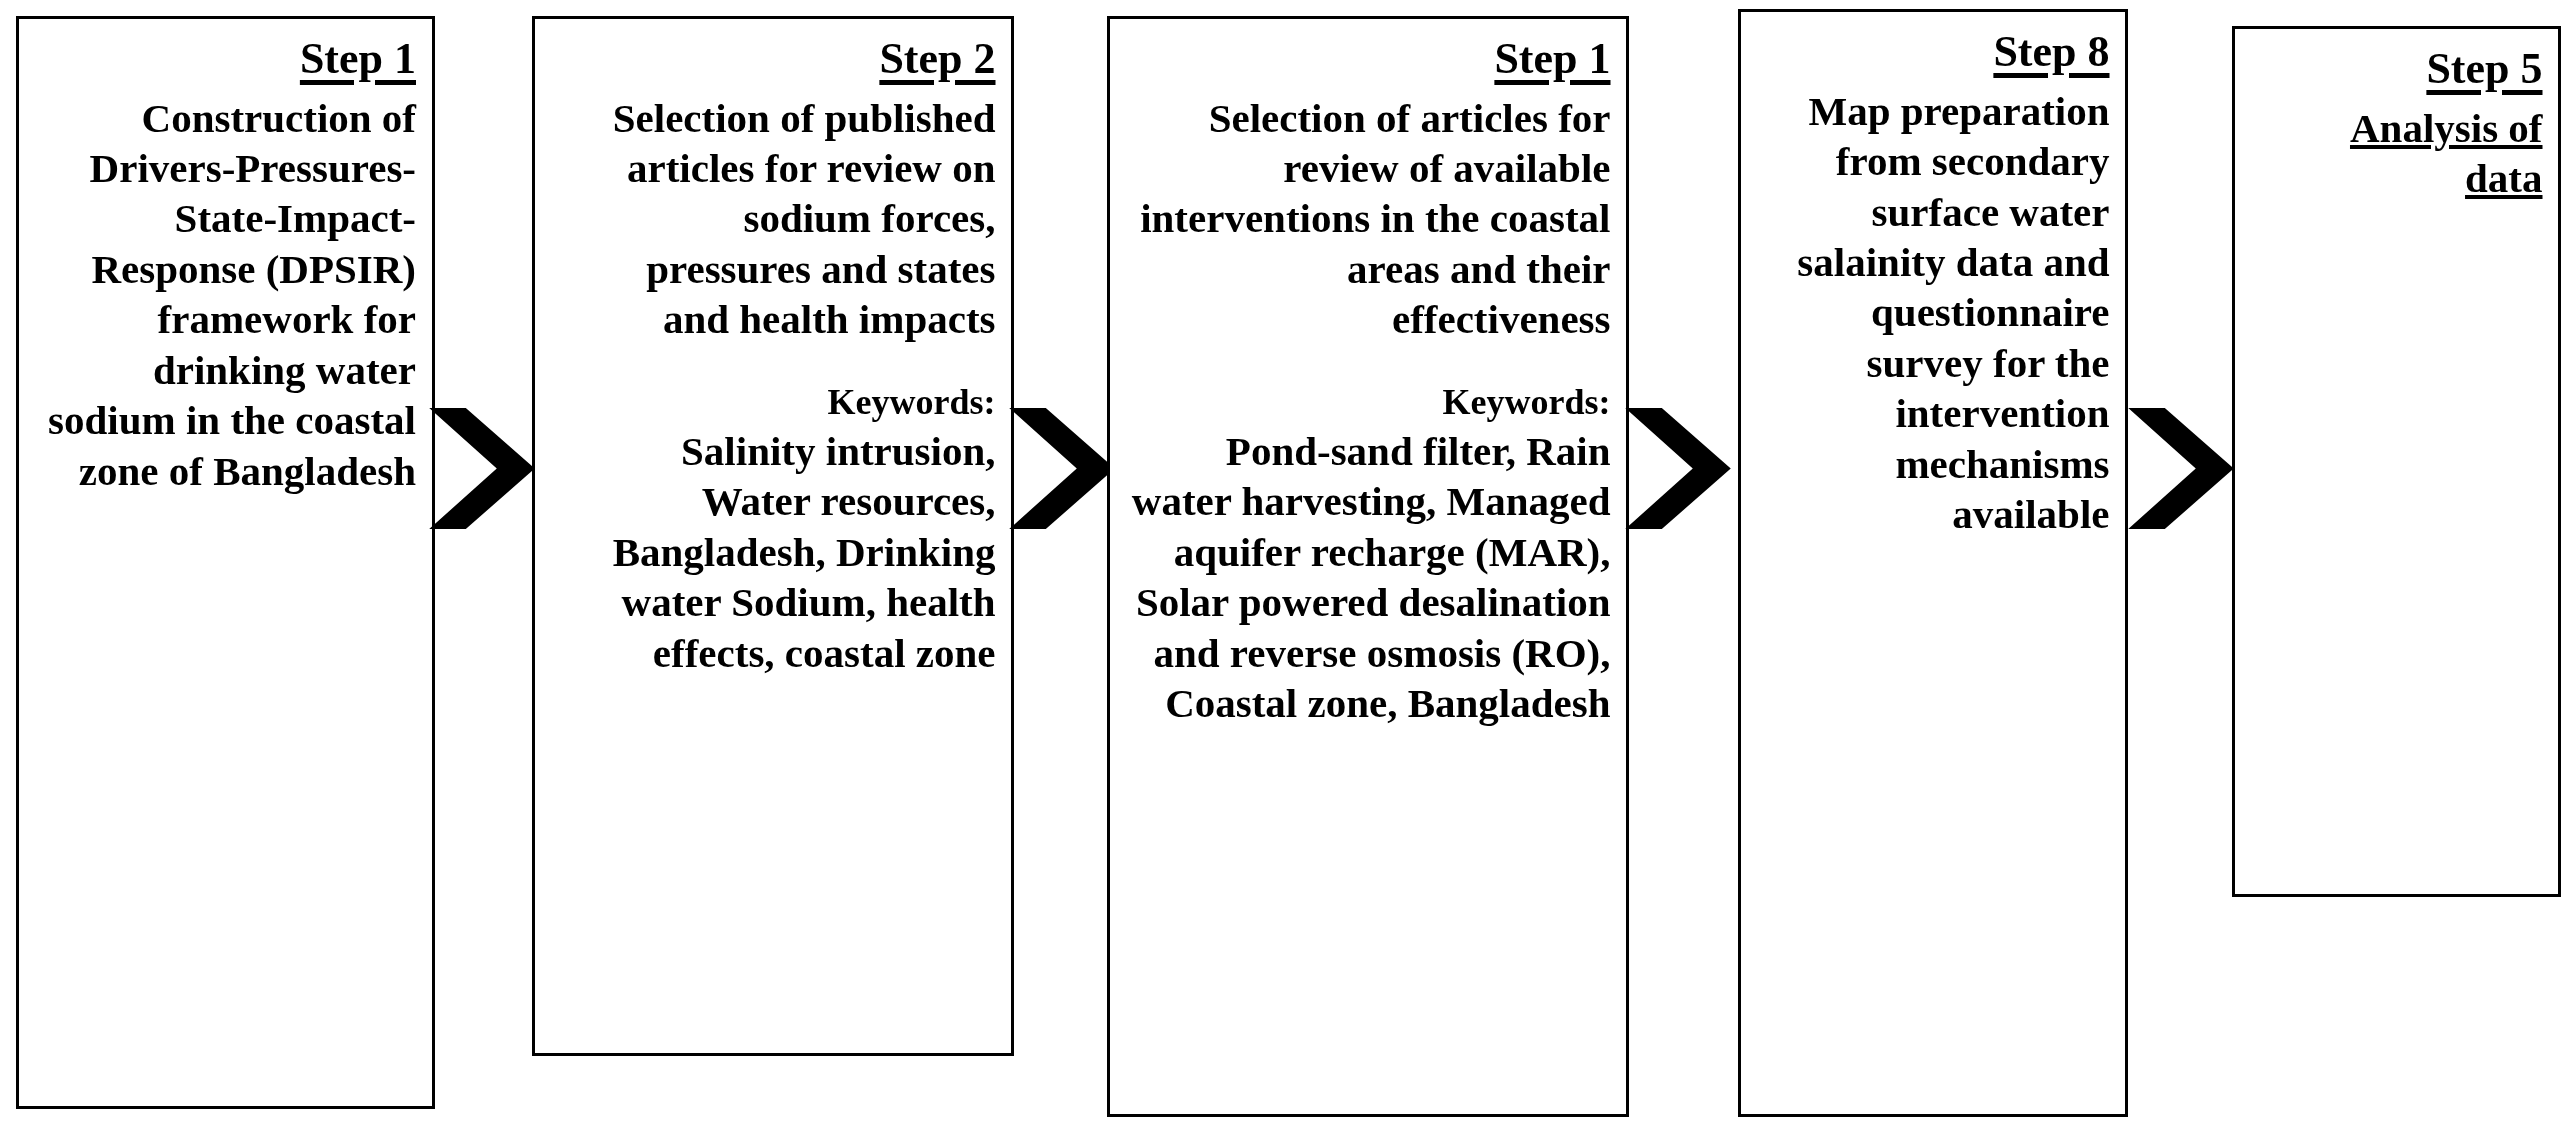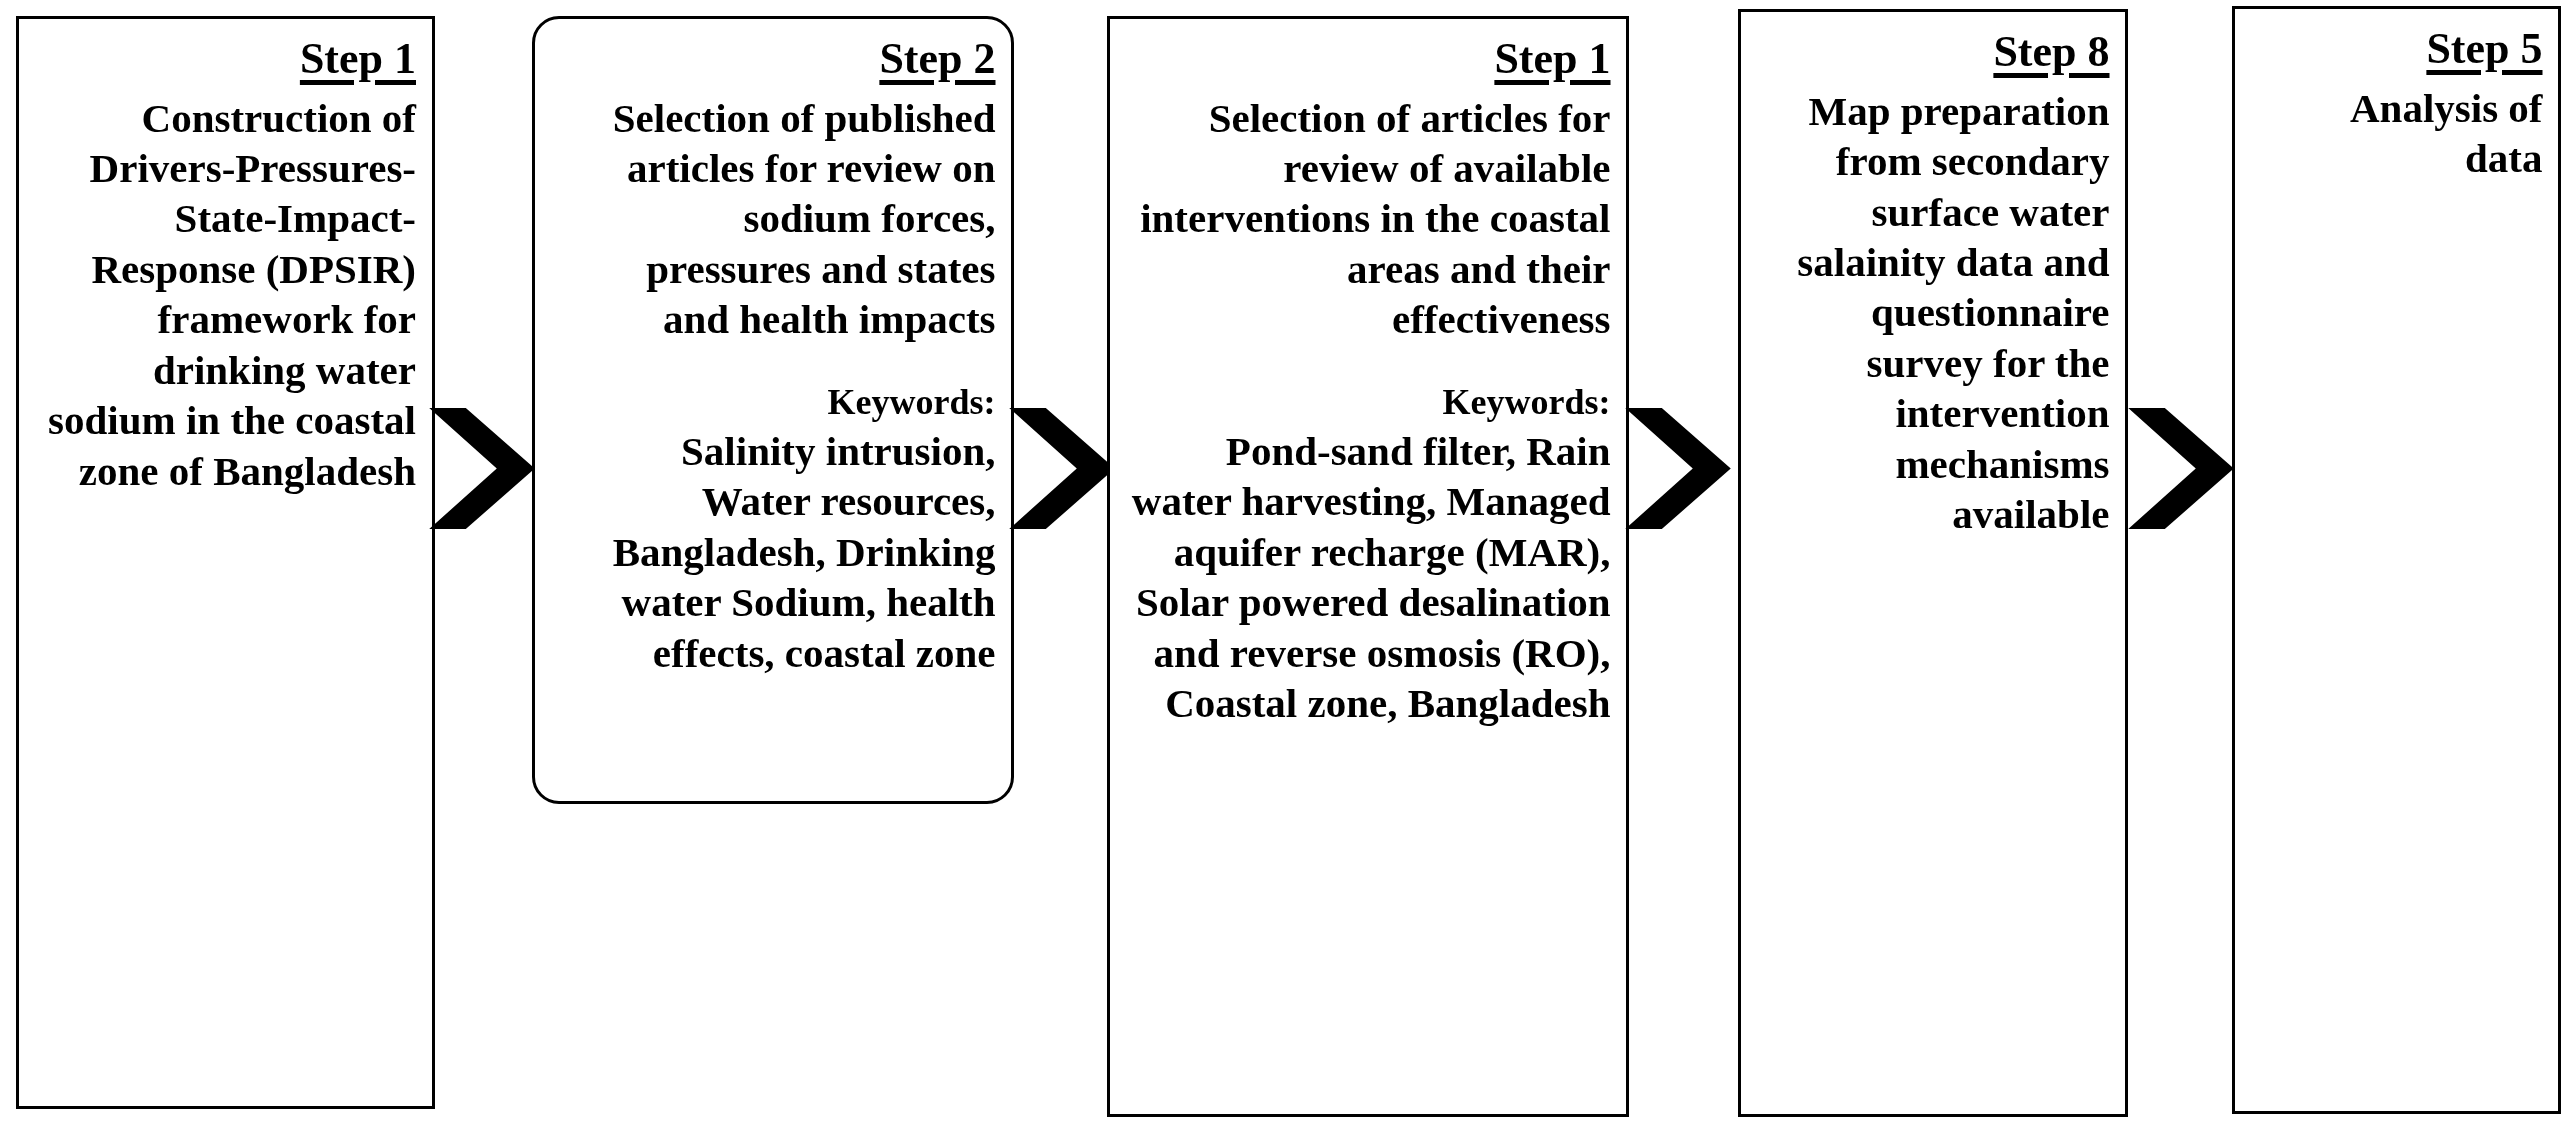--- a/index.html
+++ b/index.html
@@ -95,21 +95,21 @@
       <div class="step-body">Construction of Drivers-Pressures-State-Impact-Response (DPSIR) framework for drinking water sodium in the coastal zone of Bangladesh</div>
     </div>
   </div>
 
   <div class="chevron" style="left:429px; top:408px; width:106px; height:121px;">
     <svg width="106" height="121" viewBox="0 0 150 172" xmlns="http://www.w3.org/2000/svg">
       <polygon points="0,0 52,0 150,86 52,172 0,172 96,86" fill="#000000"></polygon>
     </svg>
   </div>
 
-  <div class="step-box" style="left:532px; top:16px; width:482px; height:788px;border-radius:27px;">
+  <div class="step-box" style="left:532px; top:16px; width:482px; height:1040px;">
     <div class="box-inner">
       <div class="title-row title-indent-2">
         <span class="step-title">Step 2</span>
       </div>
       <div class="step-body body-indent-2">Selection of published articles for review on sodium forces, pressures and states and health impacts</div>
       <div class="kw-block kw-indent-2">
         <div><span class="kw-head">Keywords:</span></div>
         <div class="kw-list">Salinity intrusion, Water resources, Bangladesh, Drinking water Sodium, health effects, coastal zone</div>
       </div>
     </div>
@@ -148,21 +148,21 @@
       <div class="step-body body-indent-4">Map preparation from secondary surface water salainity data and questionnaire survey for the intervention mechanisms available</div>
     </div>
   </div>
 
   <div class="chevron" style="left:2128px; top:408px; width:106px; height:121px;">
     <svg width="106" height="121" viewBox="0 0 150 172" xmlns="http://www.w3.org/2000/svg">
       <polygon points="0,0 52,0 150,86 52,172 0,172 96,86" fill="#000000"></polygon>
     </svg>
   </div>
 
-  <div class="step-box" style="left:2232px; top:6px; width:329px; height:1108px;">
+  <div class="step-box" style="left:2232px; top:26px; width:329px; height:871px;text-decoration:underline;">
     <div class="box-inner">
       <div class="title-row title-indent-5">
         <span class="step-title">Step 5</span>
       </div>
       <div class="step-body body-indent-5">Analysis of data</div>
     </div>
   </div>
 
 </div>
 

